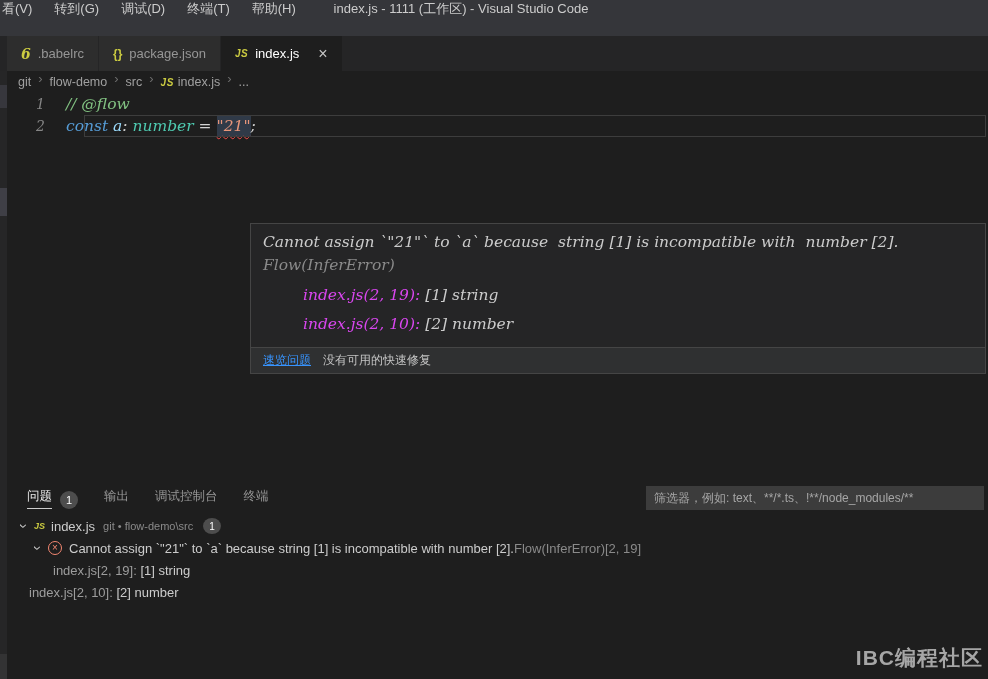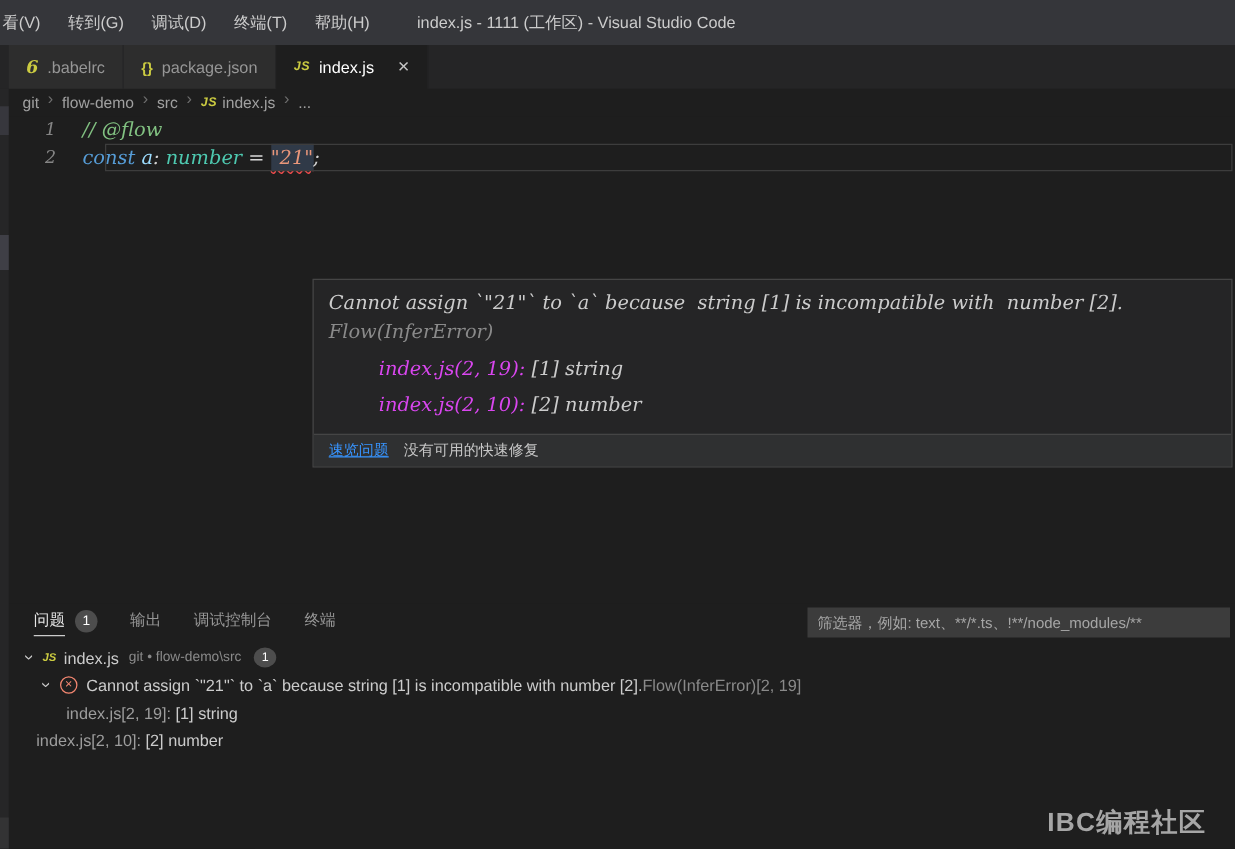--- a/index.html
+++ b/index.html
@@ -5,21 +5,21 @@
   * { box-sizing: border-box; }
   html,body { margin:0; padding:0; }
   body {
     width:988px; height:679px; overflow:hidden; position:relative;
     background:#1e1e1e; font-family:"Liberation Sans", sans-serif;
     -webkit-font-smoothing:antialiased;
   }
 
   
   .titlebar {
-    height:36px; background:#35363a; display:flex; align-items:center;
+    height:36px; background:#35363a; display:flex; align-items:flex-start;
     color:#cccccc; font-size:13px; position:relative; z-index:6;
   }
   .menu { display:flex; align-items:center; }
   .menu-item { padding:0 11px; cursor:default; white-space:nowrap; }
   .menu-item:first-child { padding-left:2px; }
   .window-title {
     position:absolute; left:461px; transform:translateX(-50%);
     white-space:nowrap; color:#cccccc; font-size:13px;
   }
 
@@ -87,21 +87,21 @@
   }
   .tt-peek { color:#3794ff; text-decoration:underline; cursor:pointer; }
   .tt-nofix { color:#c5c5c5; }
 
   
   .panel { position:absolute; top:483px; left:0; right:0; bottom:0; background:#1e1e1e; z-index:3; }
   .panel-tabs {
     height:30px; display:flex; align-items:center; gap:26px;
     padding-left:27px; color:#969696; font-size:12.5px; position:relative;
   }
-  .ptab { display:flex; align-items:flex-start; gap:8px; cursor:pointer; }
+  .ptab { display:flex; align-items:flex-end; gap:8px; cursor:pointer; }
   .ptab .ptab-label { padding-bottom:3px; border-bottom:1px solid transparent; }
   .ptab.active { color:#e7e7e7; }
   .ptab.active .ptab-label { border-bottom-color:#cccccc; }
   .badge {
     min-width:18px; height:18px; border-radius:50%; background:#4d4d4d;
     color:#ffffff; font-size:11px; display:flex; align-items:center; justify-content:center;
   }
   .filter-input {
     position:absolute; right:4px; top:3px; width:338px; height:24px;
     background:#3c3c3c; border:none; outline:none; color:#cccccc;
@@ -127,21 +127,21 @@
   .msg-dim { color:#8a8a8a; }
   .detail-loc { color:#9d9d9d; }
   .detail-txt { color:#cccccc; }
 
   
   .left-sliver { position:absolute; left:0; top:26px; bottom:0; width:7px; background:#262627; z-index:4; }
   .sliver-b1 { position:absolute; top:59px; height:23px; left:0; right:0; background:#37373d; }
   .sliver-b2 { position:absolute; top:162px; height:28px; left:0; right:0; background:#3f3f46; }
   .sliver-b3 { position:absolute; bottom:0; height:25px; left:0; right:0; background:#333334; }
   .watermark {
-    position:absolute; right:23px; bottom:7px; color:#a6a6a6;
+    position:absolute; right:5px; bottom:7px; color:#a6a6a6;
     font-size:21px; font-weight:bold; letter-spacing:1px; z-index:12;
   }
 </style>
 </head>
 <body>
 
 <div class="titlebar">
   <div class="menu">
     <span class="menu-item">看(V)</span>
     <span class="menu-item">转到(G)</span>

